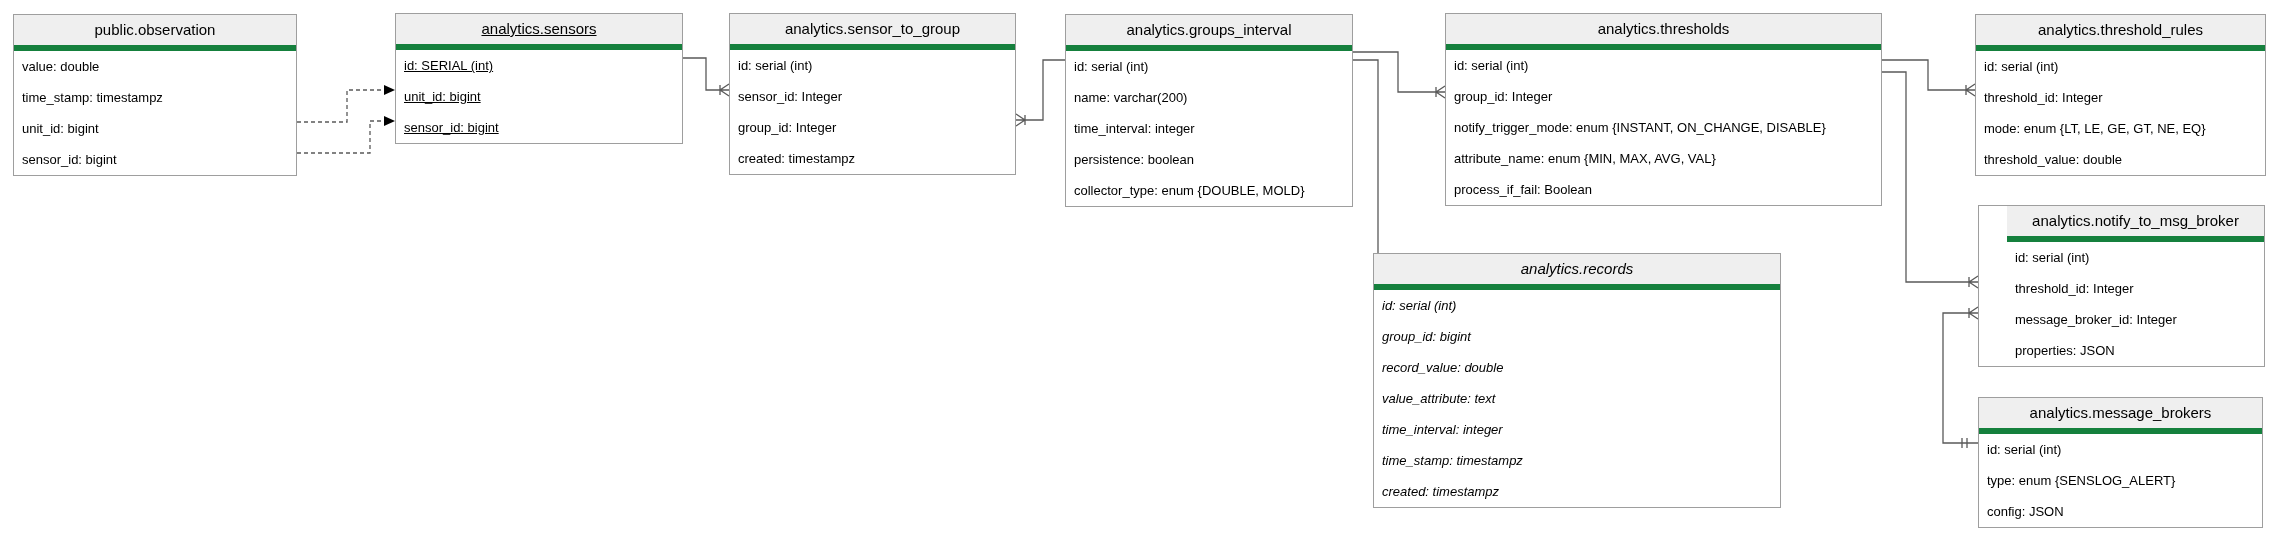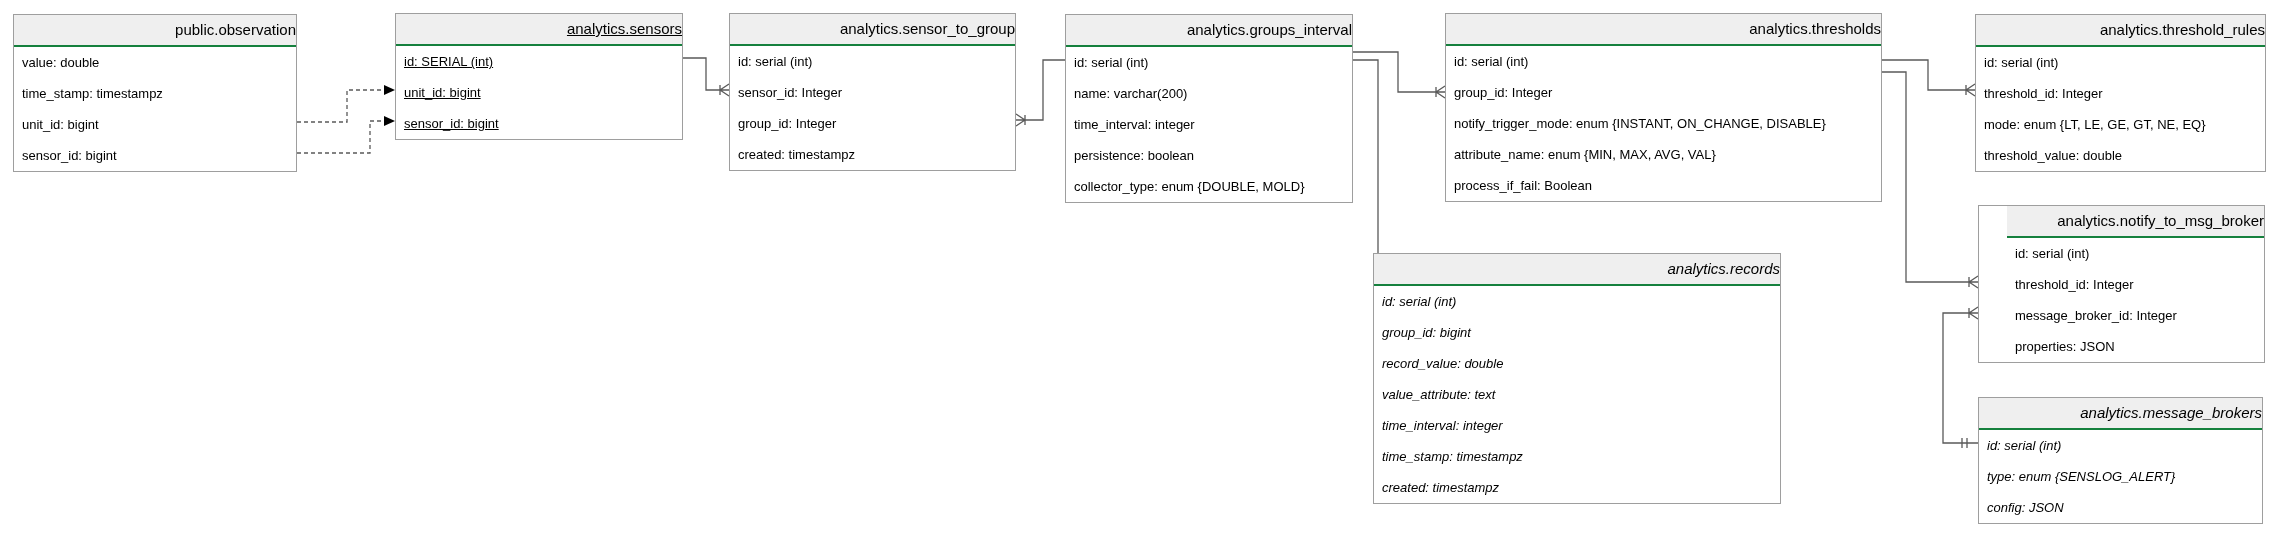--- a/index.html
+++ b/index.html
@@ -12,24 +12,24 @@
     overflow:hidden;
   }
   .tbl{
     position:absolute;
     box-sizing:border-box;
     background:#ffffff;
     border:1px solid #9e9e9e;
   }
   .tbl-title{
     height:30px;line-height:30px;
-    text-align:right;
+    text-align:center;
     font-size:15px;
     background:#efefef;
-    border-bottom:2px solid #15803d;
+    border-bottom:6px solid #15803d;
     white-space:nowrap;
     overflow:hidden;
   }
   .tbl-row{
     height:31px;line-height:31px;
     padding:0 8px;
     font-size:13px;
     white-space:nowrap;
     overflow:hidden;
   }
@@ -157,20 +157,20 @@
     <div class="tbl-title">analytics.records</div>
     <div class="tbl-row">id: serial (int)</div>
     <div class="tbl-row">group_id: bigint</div>
     <div class="tbl-row">record_value: double</div>
     <div class="tbl-row">value_attribute: text</div>
     <div class="tbl-row">time_interval: integer</div>
     <div class="tbl-row">time_stamp: timestampz</div>
     <div class="tbl-row">created: timestampz</div>
   </div>
 
-  <div class="tbl" style="left:1978px;top:397px;width:285px;font-style:italic;">
+  <div class="tbl" style="left:1978px;top:397px;width:285px;">
     <div class="tbl-title">analytics.message_brokers</div>
     <div class="tbl-row">id: serial (int)</div>
     <div class="tbl-row">type: enum {SENSLOG_ALERT}</div>
     <div class="tbl-row">config: JSON</div>
   </div>
 
 </div>
 
 </body></html>

